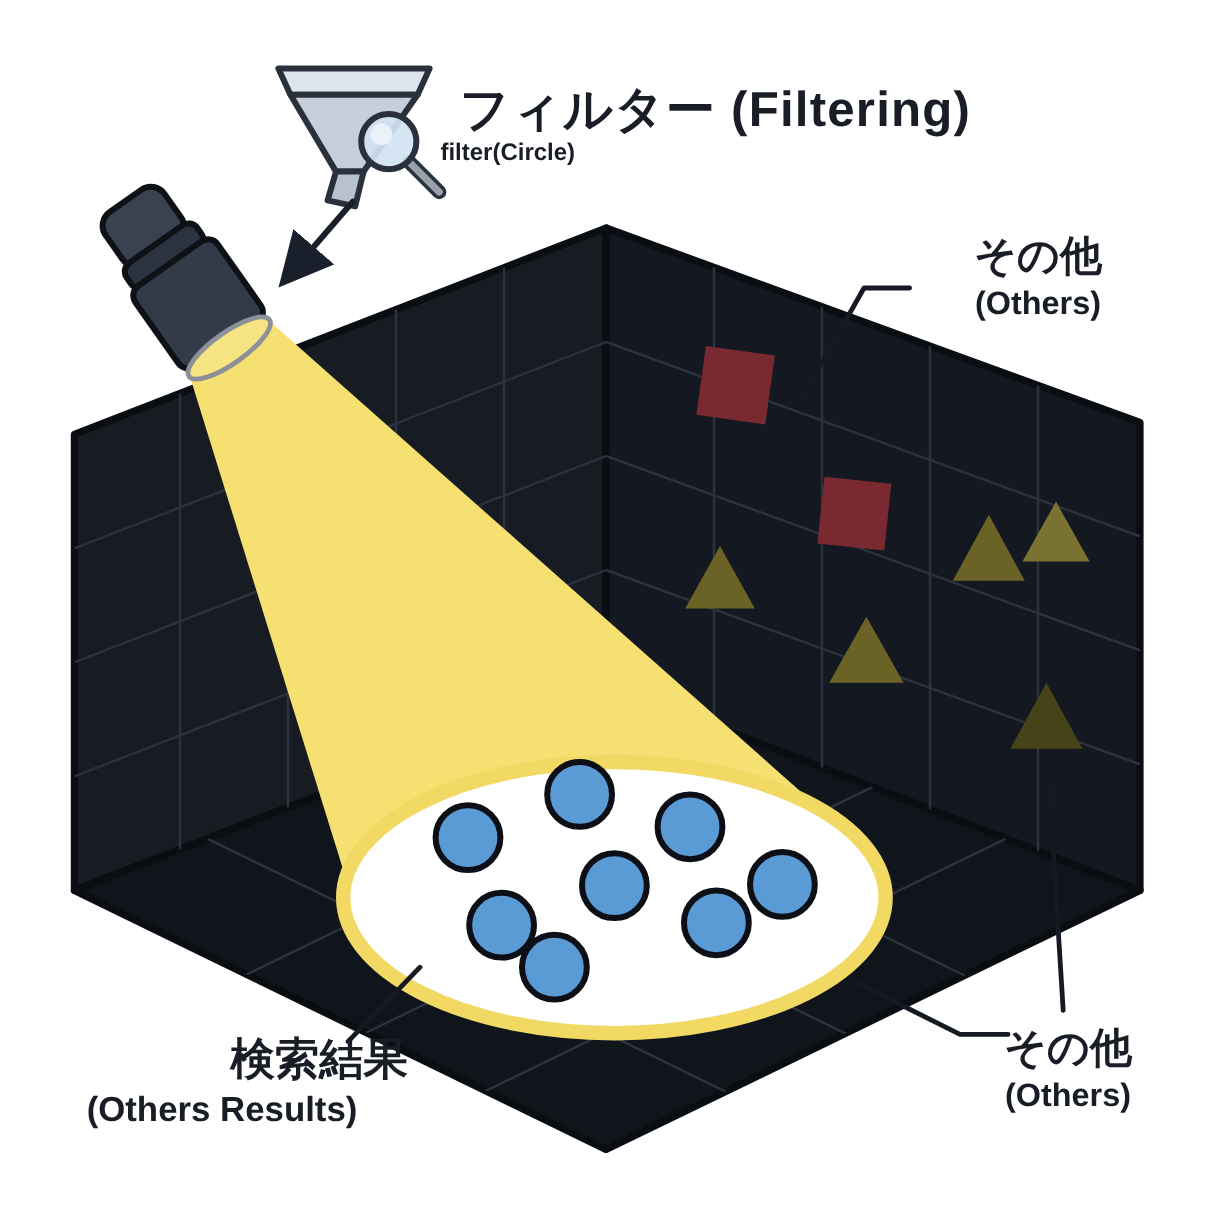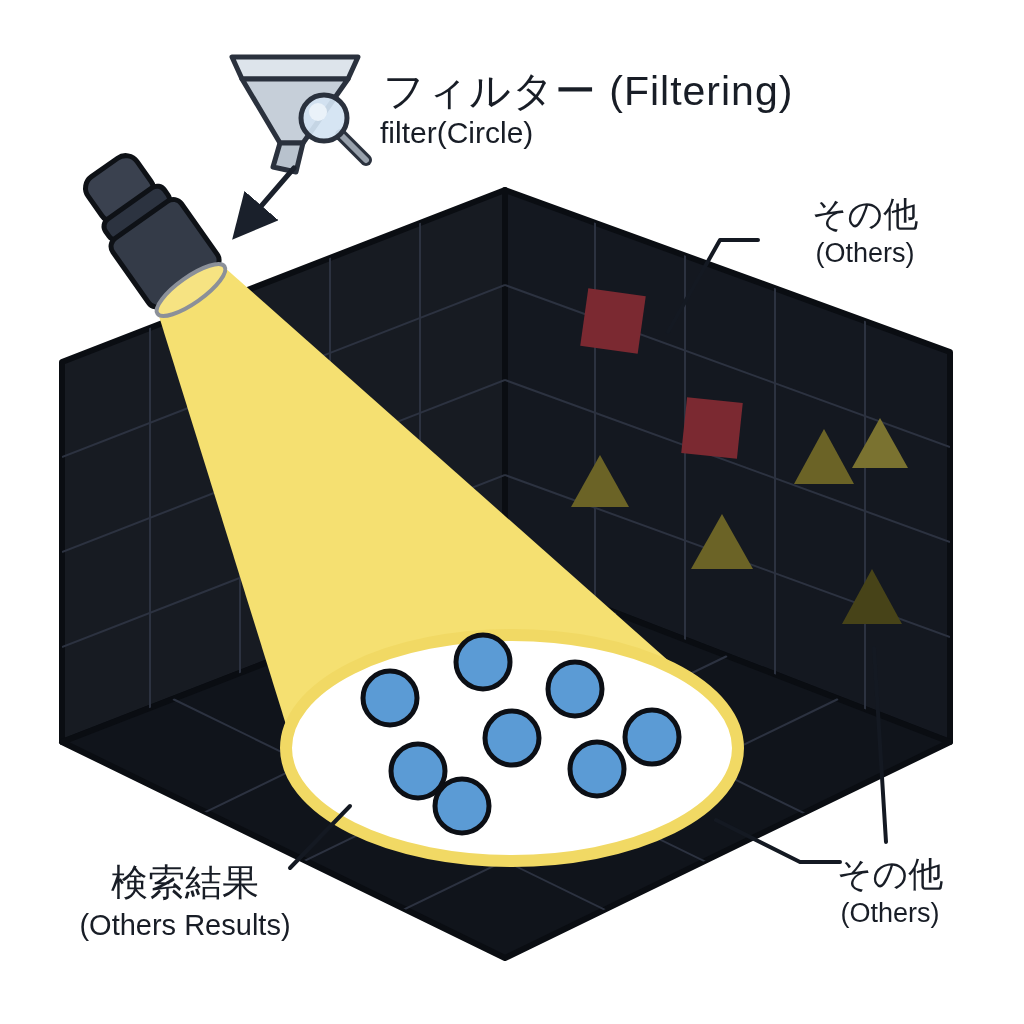--- a/index.html
+++ b/index.html
@@ -1,30 +1,30 @@
 <!DOCTYPE html>
 <html><head>
 <meta charset="utf-8">
 <style>
   html,body{margin:0;padding:0;background:#ffffff;}
   .stage{
     position:relative;width:1024px;height:1024px;background:#ffffff;overflow:hidden;
     font-family:"Liberation Sans","DejaVu Sans",sans-serif;color:#181d26;
   }
   .stage svg{position:absolute;left:0;top:0;}
-  .label{position:absolute;font-weight:400;line-height:1.15;}
+  .label{position:absolute;font-weight:700;line-height:1.15;}
   .label .jp{display:block;}
   .label .en{display:block;text-align:center;}
   .lbl-filter-title{left:383px;top:68px;font-size:41px;letter-spacing:1px;}
-  .lbl-filter-sub{left:380px;top:116px;font-size:30px;}
+  .lbl-filter-sub{left:367px;top:116px;font-size:20px;}
   .lbl-others-top{left:770px;top:194px;width:190px;text-align:center;}
   .lbl-others-top .jp{font-size:35px;}
   .lbl-others-top .en{font-size:27px;margin-top:4px;}
   .lbl-results{left:30px;top:862px;width:310px;text-align:center;}
-  .lbl-results .jp{font-size:37px;}
+  .lbl-results .jp{font-size:37px;text-align:right;}
   .lbl-results .en{font-size:29px;margin-top:4px;}
   .lbl-others-bottom{left:795px;top:854px;width:190px;text-align:center;}
   .lbl-others-bottom .jp{font-size:35px;}
   .lbl-others-bottom .en{font-size:27px;margin-top:4px;}
 </style>
 </head>
 <body>
 
 <div class="stage">
 

